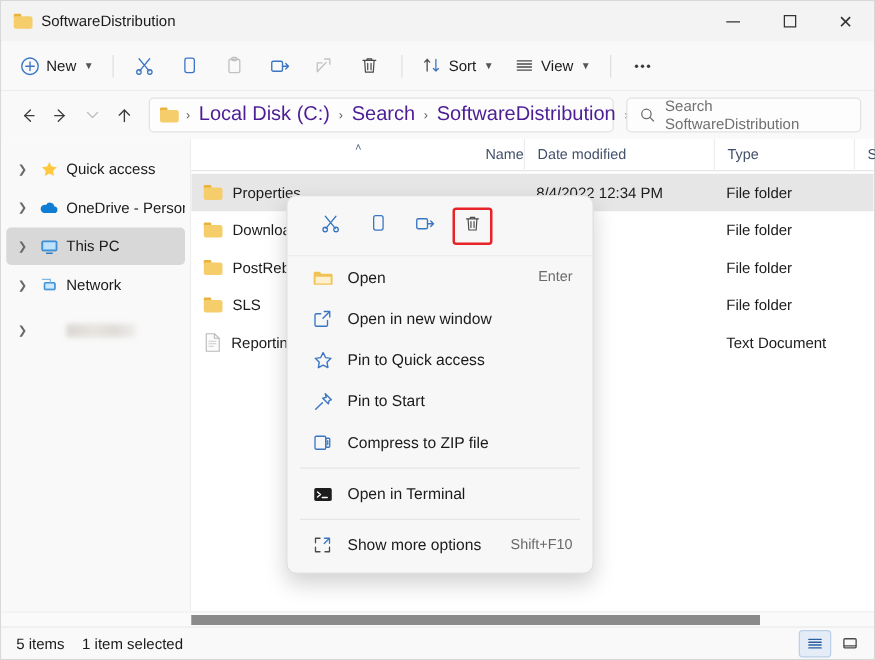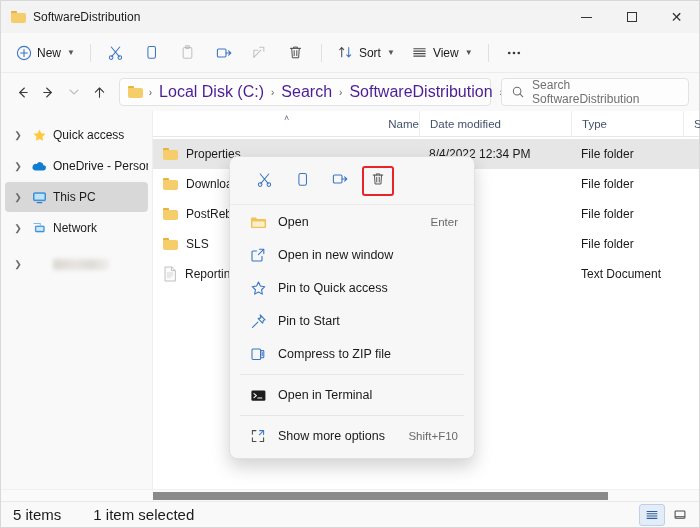--- a/index.html
+++ b/index.html
@@ -168,21 +168,21 @@
   .ctx-ico { width: 20px; flex: 0 0 20px; display: flex; align-items: center; justify-content: center; margin-right: 10px; }
   .ctx-accel { margin-left: auto; font-size: 11.5px; color: #6a6a6a; }
   .ctx-sep { height: 1px; background: #e6e6e6; margin: 4px 10px; }
 
   
   .hscroll-track { height: 12px; flex: 0 0 12px; background: #fafafa; position: relative; border-top: 1px solid #f0f0f0; }
   .hscroll-thumb { position: absolute; left: 152px; top: 2px; height: 8px; width: 455px; background: #8a8a8a; border-radius: 0; }
   .statusbar {
     height: 26px; flex: 0 0 26px; display: flex; align-items: center;
     border-top: 1px solid #e8e8e8; background: #f9f9f9;
-    padding: 0 6px 0 12px; font-size: 15px; color: #1b1b1b; gap: 32px;
+    padding: 0 6px 0 12px; font-size: 12px; color: #1b1b1b; gap: 14px;
   }
   .status-views { margin-left: auto; display: flex; gap: 2px; }
   .view-btn {
     width: 26px; height: 22px; border: 1px solid transparent; border-radius: 3px;
     display: flex; align-items: center; justify-content: center;
   }
   .view-btn.active { background: #e4ecf7; border-color: #bcd0ea; }
 </style>
 </head>
 <body>

